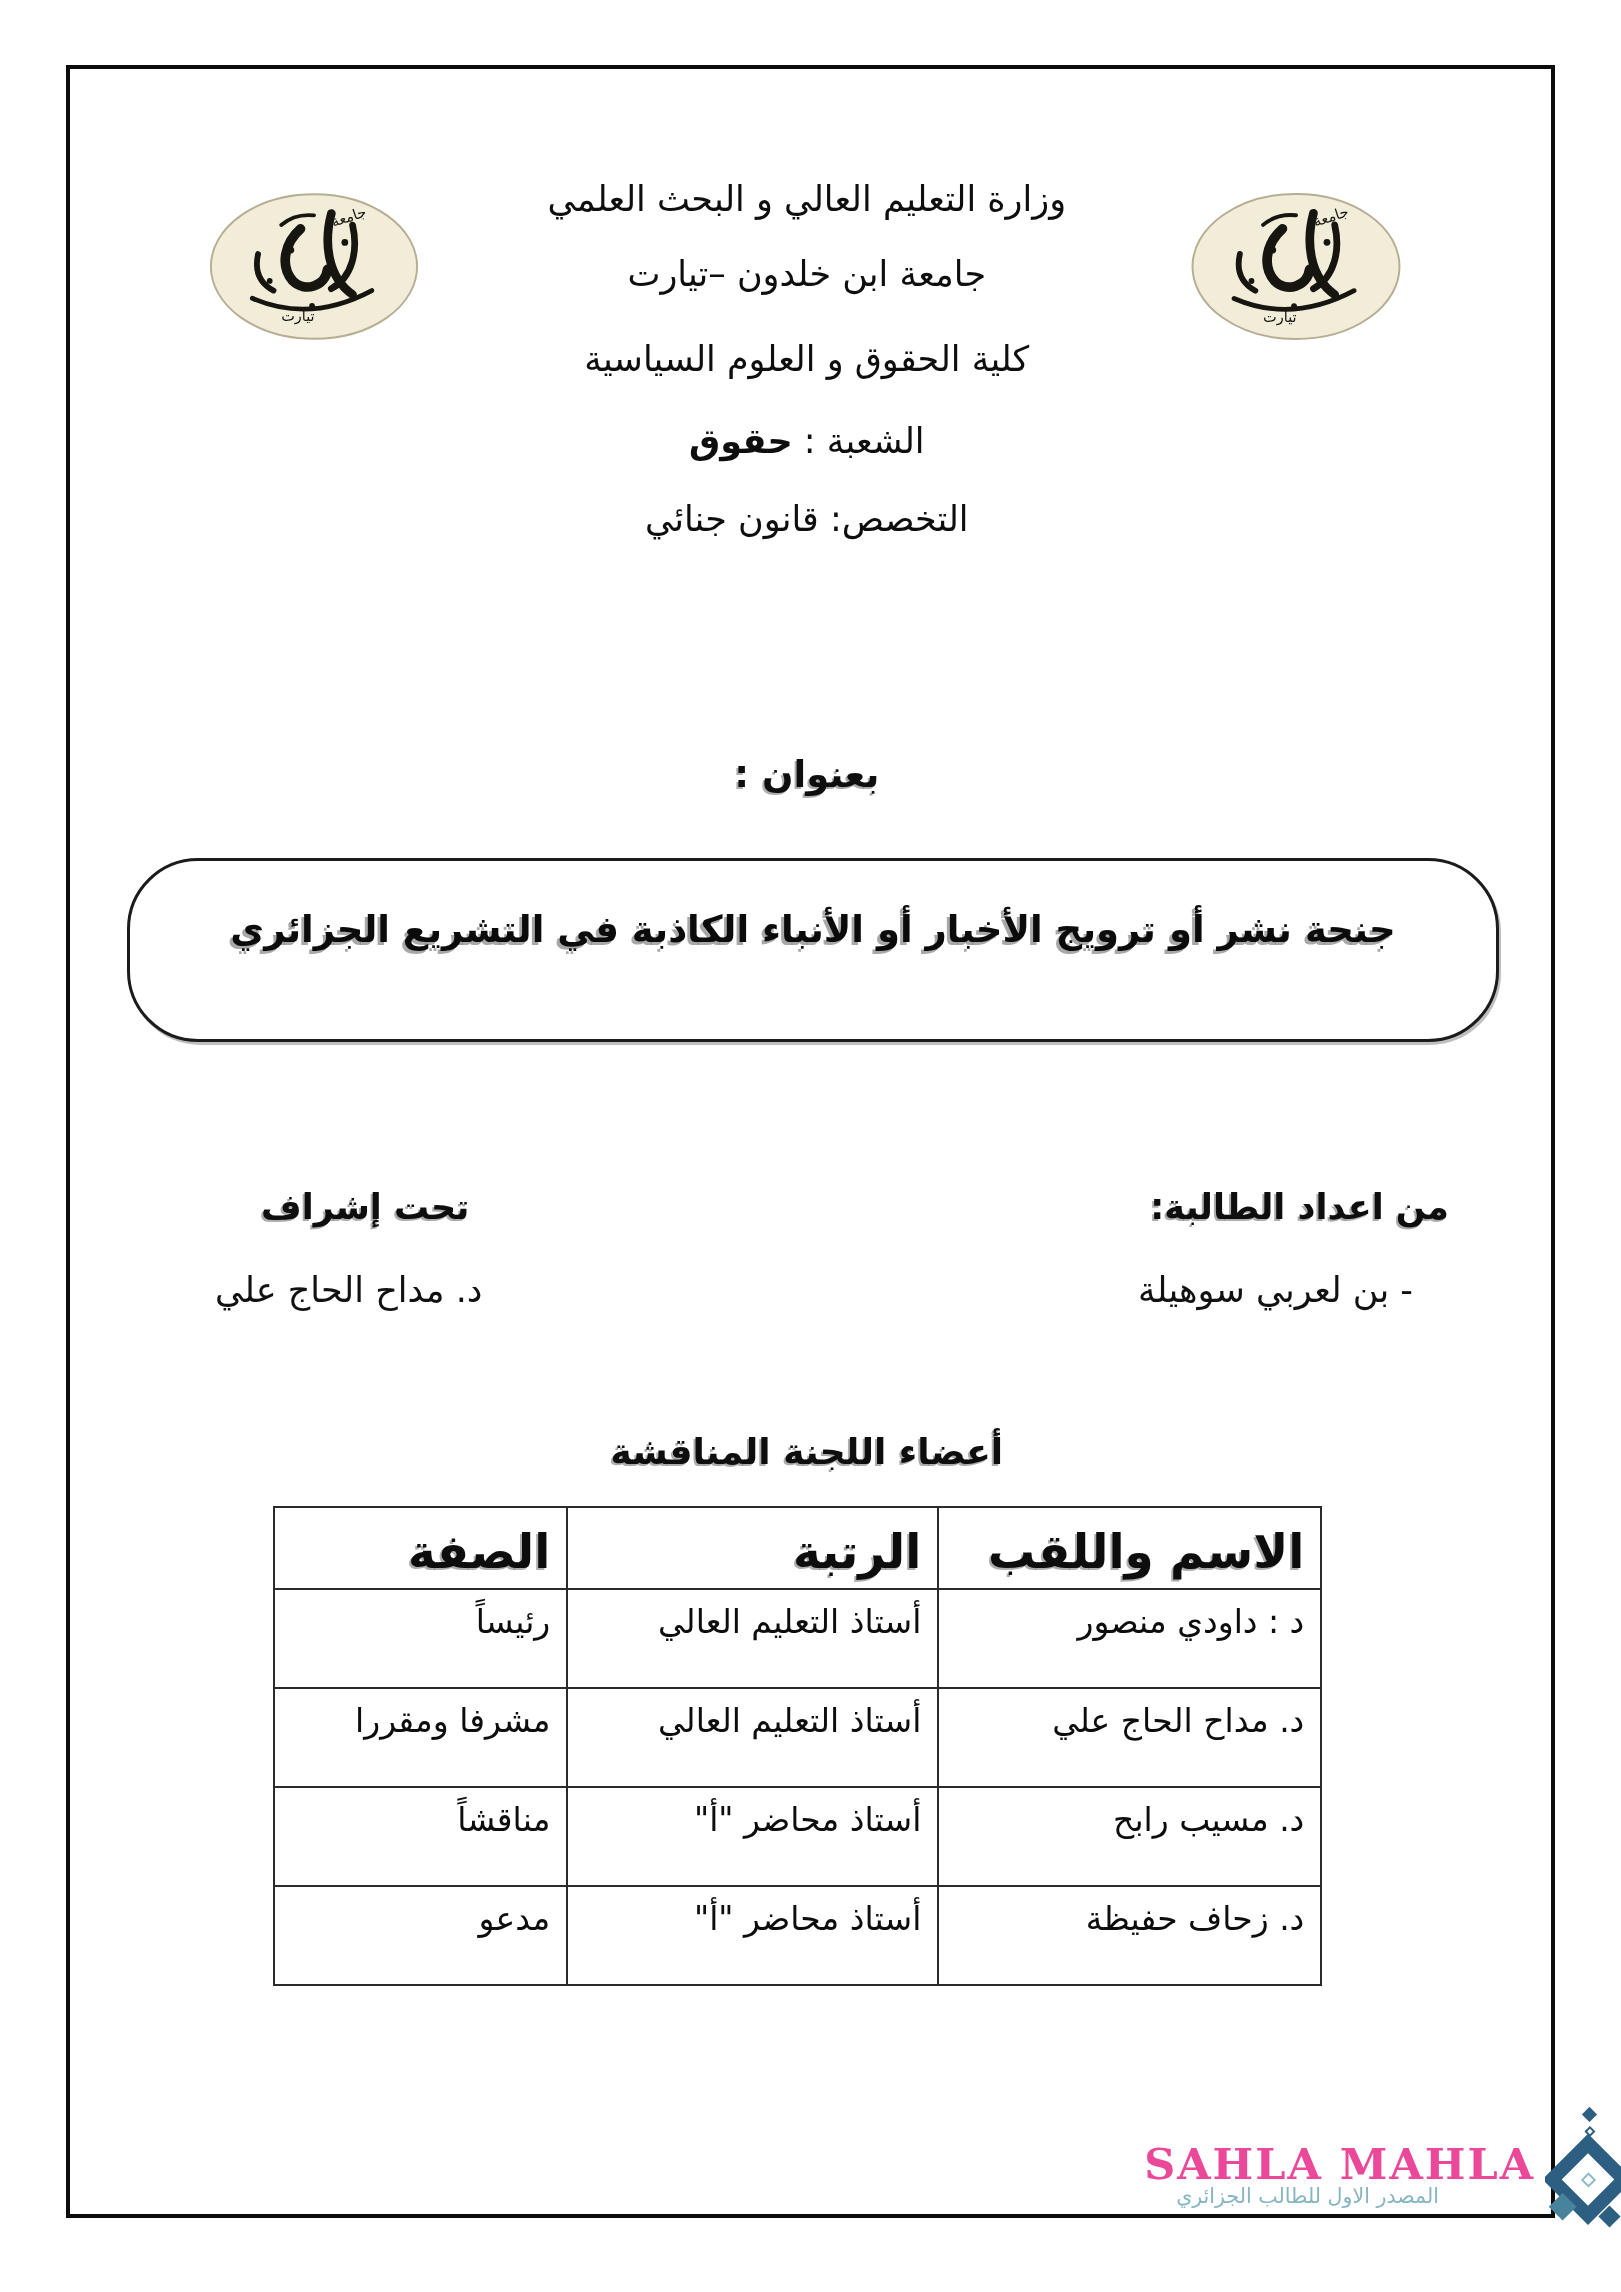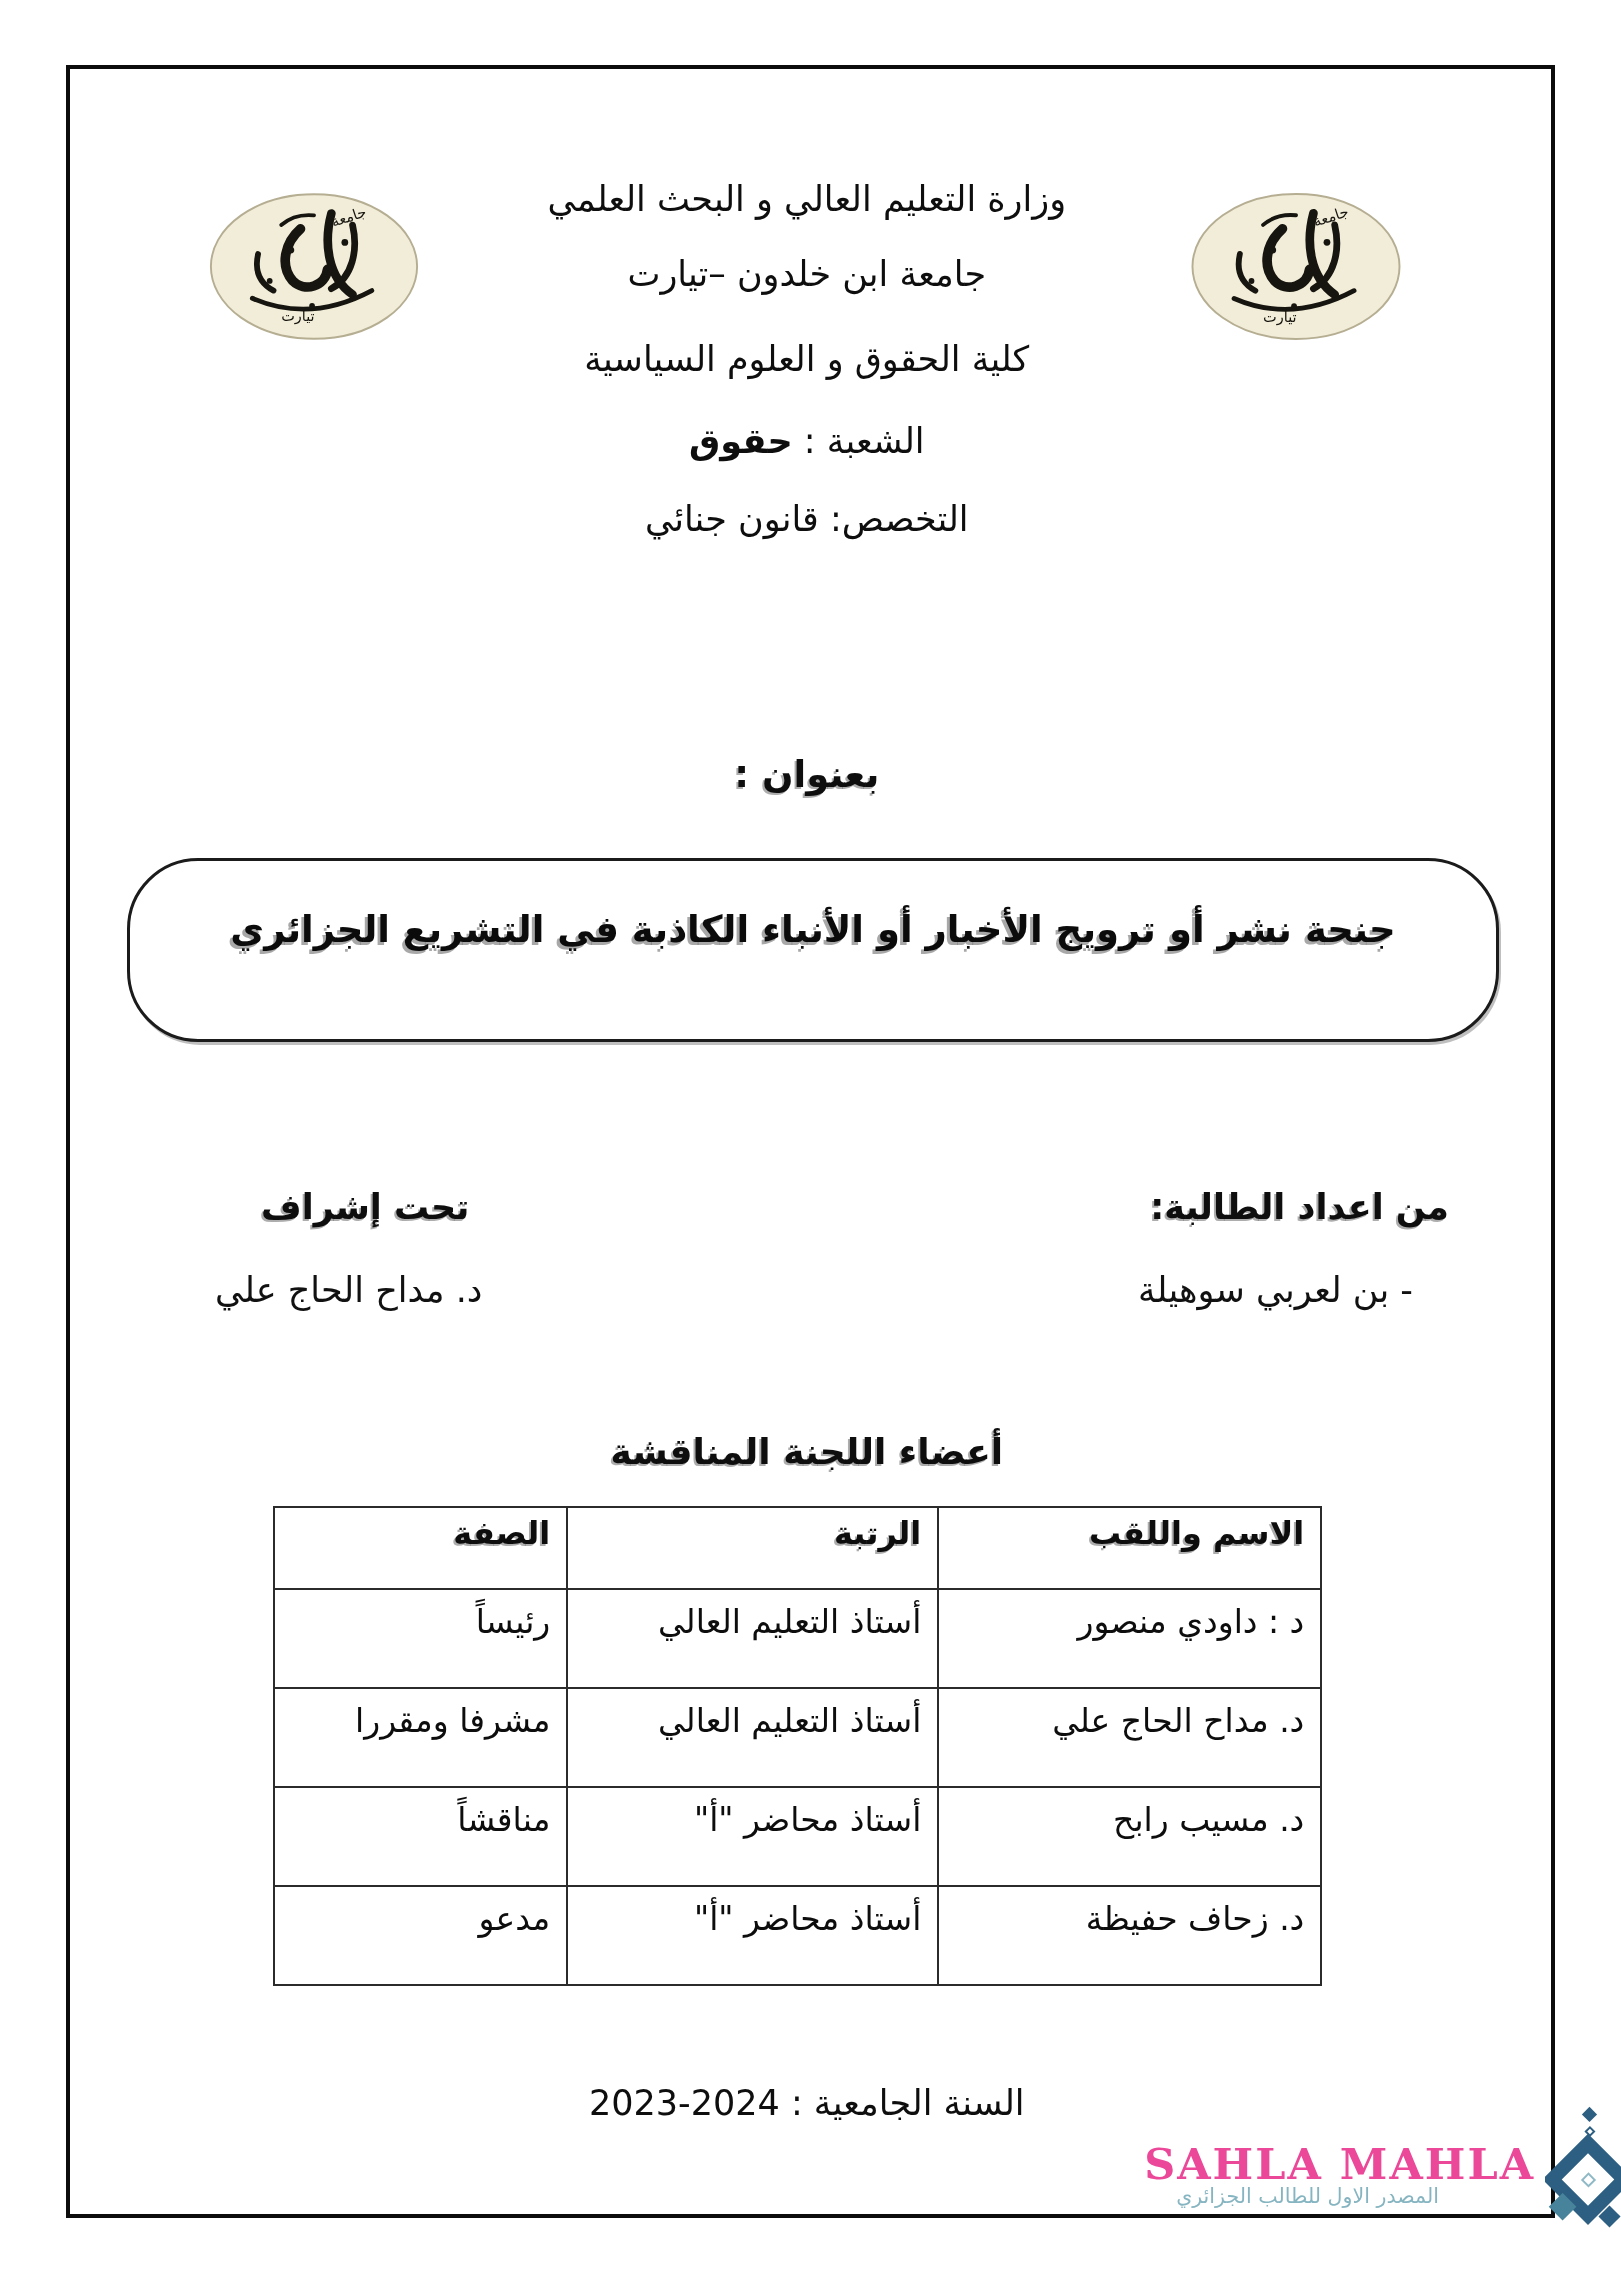--- a/index.html
+++ b/index.html
@@ -13,21 +13,21 @@
   .bold{font-weight:bold;}
   .shadowed{text-shadow:-2px 2px 0 rgba(105,105,105,0.55);}
   .intro{font-size:37px;line-height:49px;font-weight:bold;}
   .title-box{left:127px;top:858px;width:1372px;height:184px;border:3.9px solid #1b1b1b;border-radius:71px;box-sizing:border-box;box-shadow:2px 2.9px 0 rgba(0,0,0,0.25);background:#fff;}
   .title-text{padding:47px 35px 0 35px;text-align:center;font-size:37px;font-weight:bold;white-space:nowrap;color:#0b0b0b;text-shadow:-2.9px 2.9px 0 rgba(110,110,110,0.6);}
   .prep-label{font-size:35px;font-weight:bold;line-height:47px;color:#0e0e0e;}
   .prep-name{font-size:35px;line-height:47px;color:#111;}
   .committee-heading{top:1431px;font-size:36px;font-weight:bold;}
   table.committee{position:absolute;left:273px;top:1506px;width:1048px;border-collapse:collapse;direction:rtl;table-layout:fixed;}
   table.committee th,table.committee td{border:2.5px solid #2b2b2b;vertical-align:top;text-align:right;padding:11.8px 15.7px 0 7.8px;color:#0d0d0d;overflow:hidden;white-space:nowrap;box-sizing:border-box;}
-  table.committee th{height:82px;font-size:32px;font-weight:bold;padding-top:6px;}
+  table.committee th{height:82px;font-size:47px;font-weight:bold;padding-top:16px;}
   table.committee td{height:99px;font-size:33px;font-weight:normal;}
   .footer-line{top:2080px;font-size:35px;line-height:47px;}
   .brand{right:86px;top:2139px;font-family:"DejaVu Serif","Liberation Serif",serif;font-weight:bold;font-size:43px;letter-spacing:2px;color:#ec4899;white-space:nowrap;direction:ltr;}
   .tagline{right:182px;top:2184px;font-size:20.6px;color:#86b5c1;white-space:nowrap;}
   .seal{display:block;}
 </style>
 </head>
 <body>
 
 <div class="page">
@@ -133,21 +133,20 @@
         <td>مناقشاً</td>
       </tr>
       <tr>
         <td>د. زحاف حفيظة</td>
         <td>أستاذ محاضر "أ"</td>
         <td>مدعو</td>
       </tr>
     </tbody>
   </table>
 
-  <div class="abs rtl center-line footer-line">السنة الجامعية : 2024-2023</div>
 
   <div class="abs brand">SAHLA MAHLA</div>
   <div class="abs rtl tagline">المصدر الاول للطالب الجزائري</div>
   <div class="abs" style="left:1545px;top:2103px;width:86px;height:147px;">
     <svg width="86" height="147" viewBox="0 0 88 150">
       <rect x="40" y="6" width="11" height="11" transform="rotate(45 45.5 11.5)" fill="#2d5f82"></rect>
       <rect x="43" y="26" width="6" height="6" transform="rotate(45 46 29)" fill="none" stroke="#2d5f82" stroke-width="2"></rect>
       <rect x="18" y="52" width="52" height="52" transform="rotate(45 44 78)" fill="none" stroke="#2d5f82" stroke-width="14"></rect>
       <rect x="8" y="96" width="20" height="20" transform="rotate(45 18 106)" fill="#47849b"></rect>
       <rect x="40" y="74" width="9" height="9" transform="rotate(45 44.5 78.5)" fill="#ffffff" stroke="#8fb9c6" stroke-width="2"></rect>

